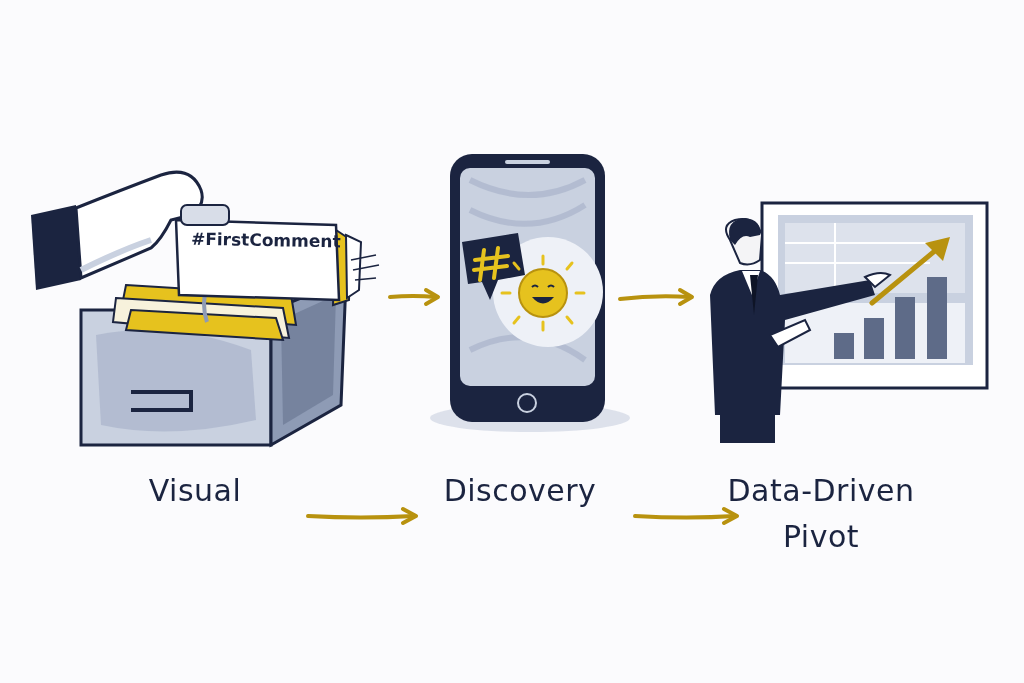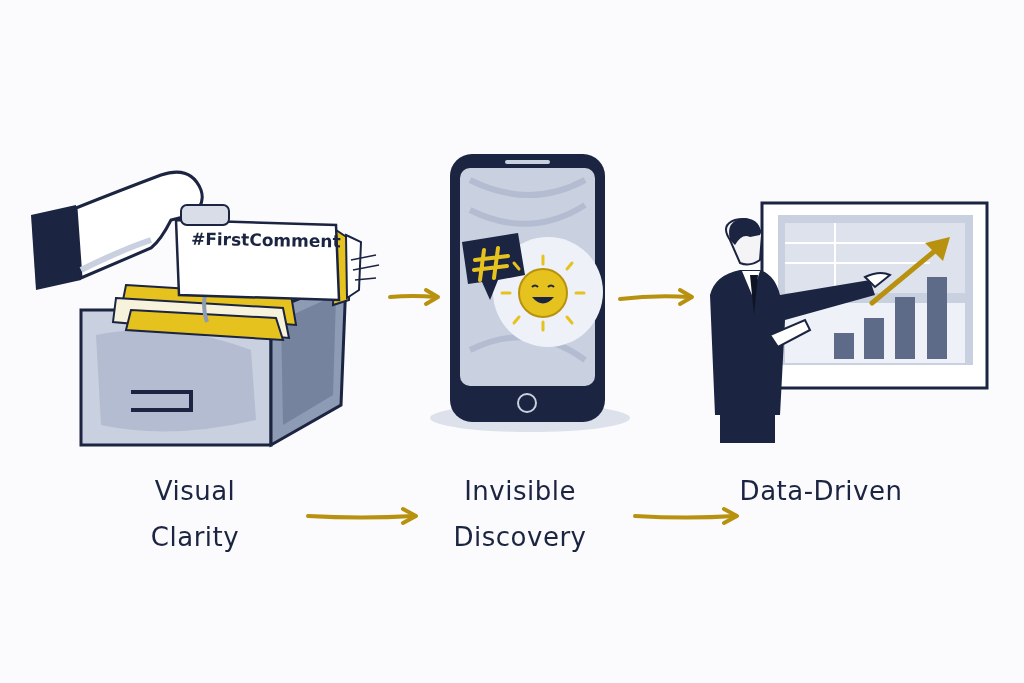--- a/index.html
+++ b/index.html
@@ -1,18 +1,18 @@
 <!DOCTYPE html>
 <html><head>
 <meta charset="utf-8">
 <style>
   html, body { margin:0; padding:0; }
   body { width:1024px; height:683px; background:#fbfbfd; position:relative; overflow:hidden; font-family:"DejaVu Sans", sans-serif; }
   .abs { position:absolute; }
-  .label { position:absolute; text-align:center; color:#1b2440; font-family:"DejaVu Sans", sans-serif; font-size:26px; line-height:46px; font-weight:400; letter-spacing:0.5px; }
+  .label { position:absolute; text-align:center; color:#1b2440; font-family:"DejaVu Sans", sans-serif; font-size:30px; line-height:46px; font-weight:400; letter-spacing:0.5px; }
   svg { overflow:visible; }
 </style>
 </head>
 <body>
 
 <div class="abs" style="left:21px;top:160px;width:370px;height:290px;">
   <svg width="370" height="290" viewBox="0 0 370 290">
 
     <path d="M10 55 L55 45 L60 120 L15 130 Z" fill="#1b2440"></path>
 
@@ -113,33 +113,32 @@
     <path d="M42 76 L52 100 L60 76 Z" fill="#fff"></path>
     <path d="M50 80 L54 120 L58 80 Z" fill="#0e1426"></path>
     <path d="M165 82 Q180 75 190 80 L175 92 Z" fill="#fff" stroke="#1b2440" stroke-width="2"></path>
     <path d="M70 140 L105 125 L110 135 L78 152 Z" fill="#fff" stroke="#1b2440" stroke-width="2"></path>
     <path d="M20 220 L20 248 L75 248 L75 220" fill="#1b2440"></path>
   </svg>
 </div>
 
 <div class="label" style="left:100px;top:468px;width:190px;">
   <div>Visual</div>
-  <div>Clarity</div>
 </div>
 
 <svg class="abs" style="left:306px;top:506px;" width="115" height="20">
   <path d="M2 10 Q55 13 108 10" stroke="#b8920f" stroke-width="4" fill="none" stroke-linecap="round"></path>
   <path d="M97 3 L110 10 L97 17" stroke="#b8920f" stroke-width="4" fill="none" stroke-linecap="round" stroke-linejoin="round"></path>
 </svg>
 
 <div class="label" style="left:425px;top:468px;width:190px;">
-  <div>Invisible</div>
   <div>Discovery</div>
 </div>
 
 <svg class="abs" style="left:633px;top:506px;" width="110" height="20">
   <path d="M2 10 Q55 13 102 10" stroke="#b8920f" stroke-width="4" fill="none" stroke-linecap="round"></path>
   <path d="M91 3 L104 10 L91 17" stroke="#b8920f" stroke-width="4" fill="none" stroke-linecap="round" stroke-linejoin="round"></path>
 </svg>
 
 <div class="label" style="left:706px;top:468px;width:230px;">
   <div>Data-Driven</div>
+  <div>Pivot</div>
 </div>
 
 </body></html>

